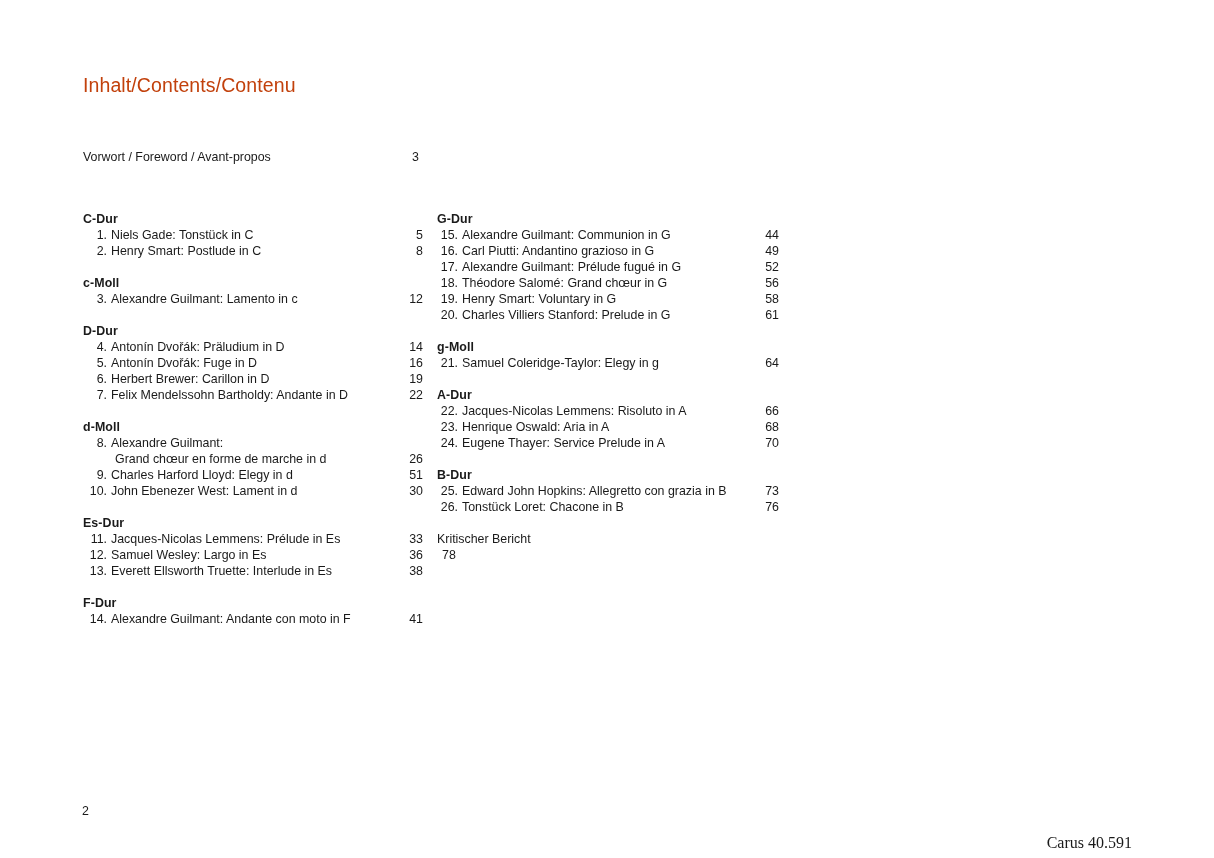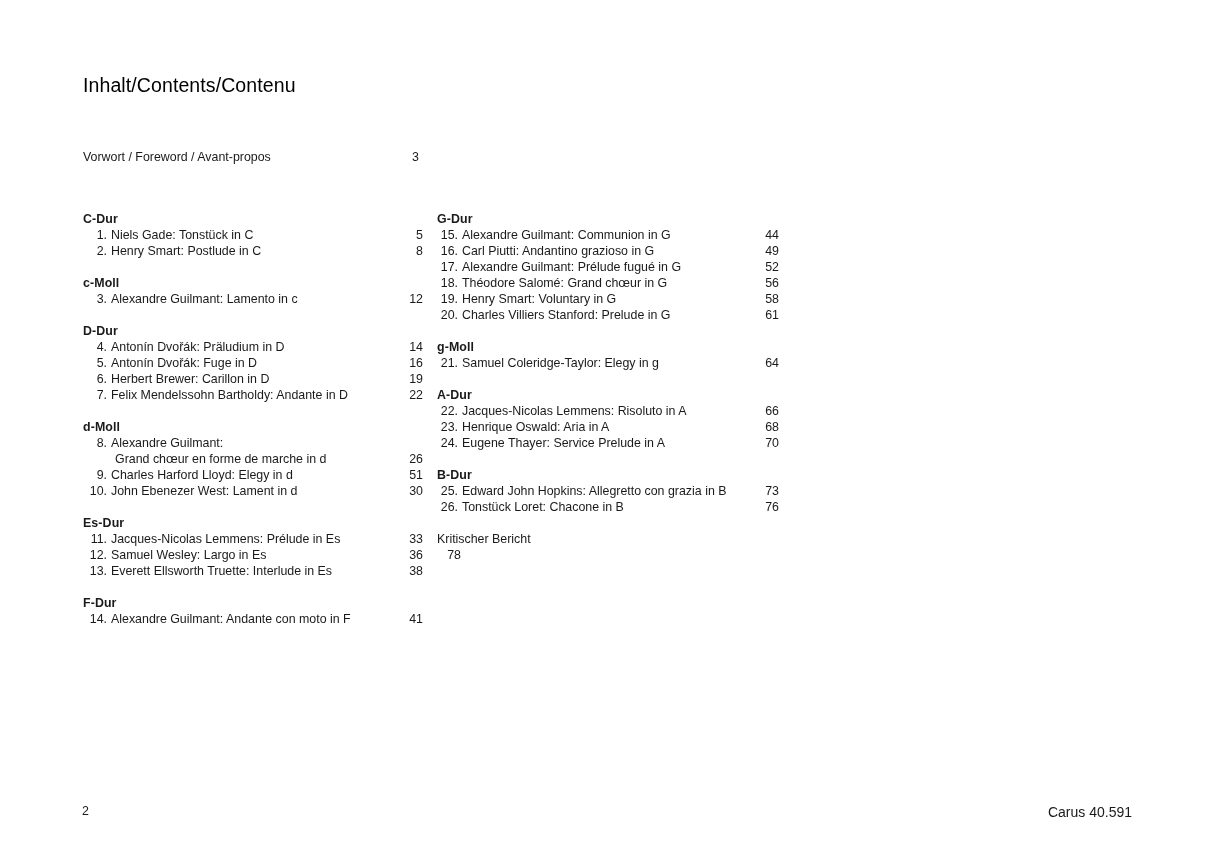--- a/index.html
+++ b/index.html
@@ -21,21 +21,21 @@
     inset: 0;
   }
 
   .page-title {
     position: absolute;
     left: 83px;
     top: 74px;
     font-size: 19.5px;
     font-weight: 400;
     letter-spacing: 0.1px;
-    color: #000000;
+    color: #c2410c;
     white-space: nowrap;
   }
 
   
   .frontmatter {
     position: absolute;
     left: 83px;
     top: 133px;
     width: 340px;
   }
@@ -107,38 +107,39 @@
   .entry.cont .num { visibility: hidden; }
   .entry.cont .title { padding-left: 4px; }
 
   .plain-entry {
     display: flex;
     align-items: baseline;
     line-height: 16px;
     flex-direction: column;
   }
   .plain-entry .title { flex: 1 1 auto; white-space: nowrap; }
-  .col-right .plain-entry .pg { flex: 0 0 auto; width: 24px; text-align: right; }
+  .col-right .plain-entry .pg { flex: 0 0 auto; width: 24px; text-align: center; }
 
   
   .footer-page {
     position: absolute;
     left: 82px;
     top: 803px;
     font-size: 12.4px;
     line-height: 16px;
   }
   .footer-imprint {
     position: absolute;
     right: 82px;
-    top: 805px;
-    font-size: 14px;
+    top: 836px;
+    font-size: 16px;
     line-height: 14px;
     color: #1a1a1a;
     white-space: nowrap;
+    font-family: Liberation Serif, serif;
   }
 </style>
 </head>
 <body>
 
 <div class="page">
 
   <div class="page-title">Inhalt/Contents/Contenu</div>
 
   <div class="frontmatter">

